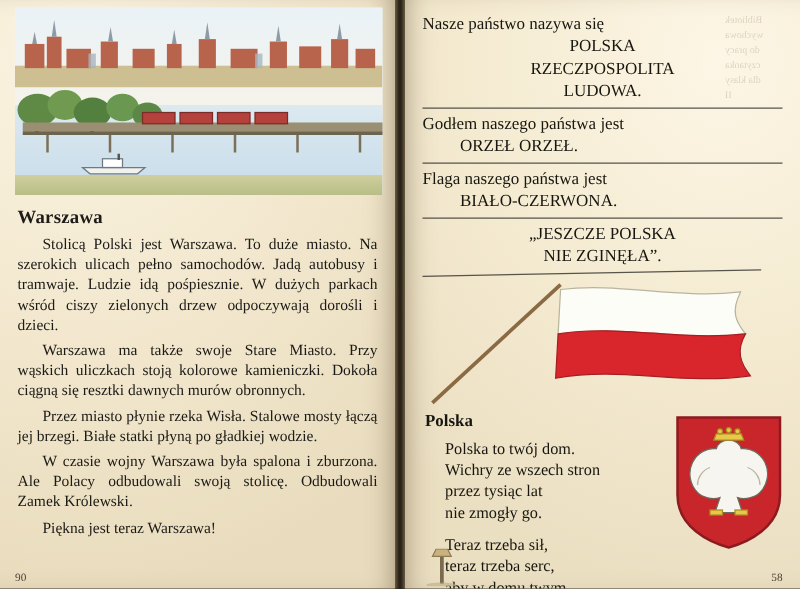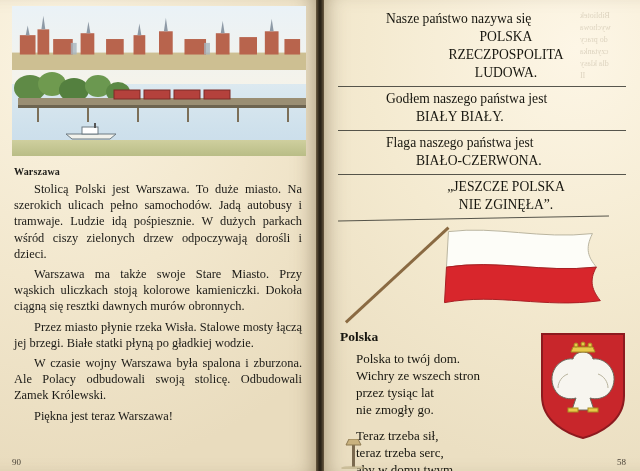--- a/index.html
+++ b/index.html
@@ -65,21 +65,21 @@
   .river{position:absolute;left:0;bottom:0;width:100%;height:48%;
     background:linear-gradient(#dce9f0,#cfe1ec 60%,#c9dcea 100%);}
   .bank{position:absolute;left:0;bottom:0;width:100%;height:16px;
     background:linear-gradient(#cfcf9e,#b9bd86);}
   .bridge{position:absolute;left:6px;top:78px;width:300px;height:40px;}
   .trees{position:absolute;left:0;top:48px;width:120px;height:56px;}
   .boat{position:absolute;left:52px;top:116px;width:54px;height:18px;}
 
   .heading{
     font-weight:bold;
-    font-size:10px;
+    font-size:15px;
     margin:10px 0 4px 14px;
     color:#1d1c18;
     letter-spacing:.2px;
   }
   .body-left{
     margin:0 14px 0 14px;
     font-size:12.4px;
     line-height:16.2px;
     color:#1b1a16;
     text-align:justify;
@@ -97,21 +97,21 @@
 
   
   .rp{position:relative;padding:10px 14px 0 14px;}
   .rline{
     font-size:13.6px;
     line-height:18px;
     color:#17160f;
     text-align:center;
   }
   .rline.left{text-align:left;}
-  .rblock{padding-bottom:2px;margin-left:48px;}
+  .rblock{padding-bottom:2px;}
   .rule{
     height:0;border-top:1px solid #3a3a33;
     margin:2px 0 3px 0;
     opacity:.85;
   }
   .rule.short{width:94%;}
   .rule.slant{transform:rotate(-1.1deg);}
   .flagwrap{
     position:relative;height:104px;margin-top:4px;
   }
@@ -252,21 +252,21 @@
       <div class="rblock">
         <div class="rline left">Nasze państwo nazywa się</div>
         <div class="rline">POLSKA</div>
         <div class="rline">RZECZPOSPOLITA</div>
         <div class="rline">LUDOWA.</div>
       </div>
       <div class="rule"></div>
 
       <div class="rblock">
         <div class="rline left">Godłem naszego państwa jest</div>
-        <div class="rline left" style="padding-left:30px">BIAŁY BIAŁY.</div>
+        <div class="rline left" style="padding-left:30px">ORZEŁ ORZEŁ.</div>
       </div>
       <div class="rule"></div>
 
       <div class="rblock">
         <div class="rline left">Flaga naszego państwa jest</div>
         <div class="rline left" style="padding-left:30px">BIAŁO-CZERWONA.</div>
       </div>
       <div class="rule"></div>
 
       <div class="rblock">

